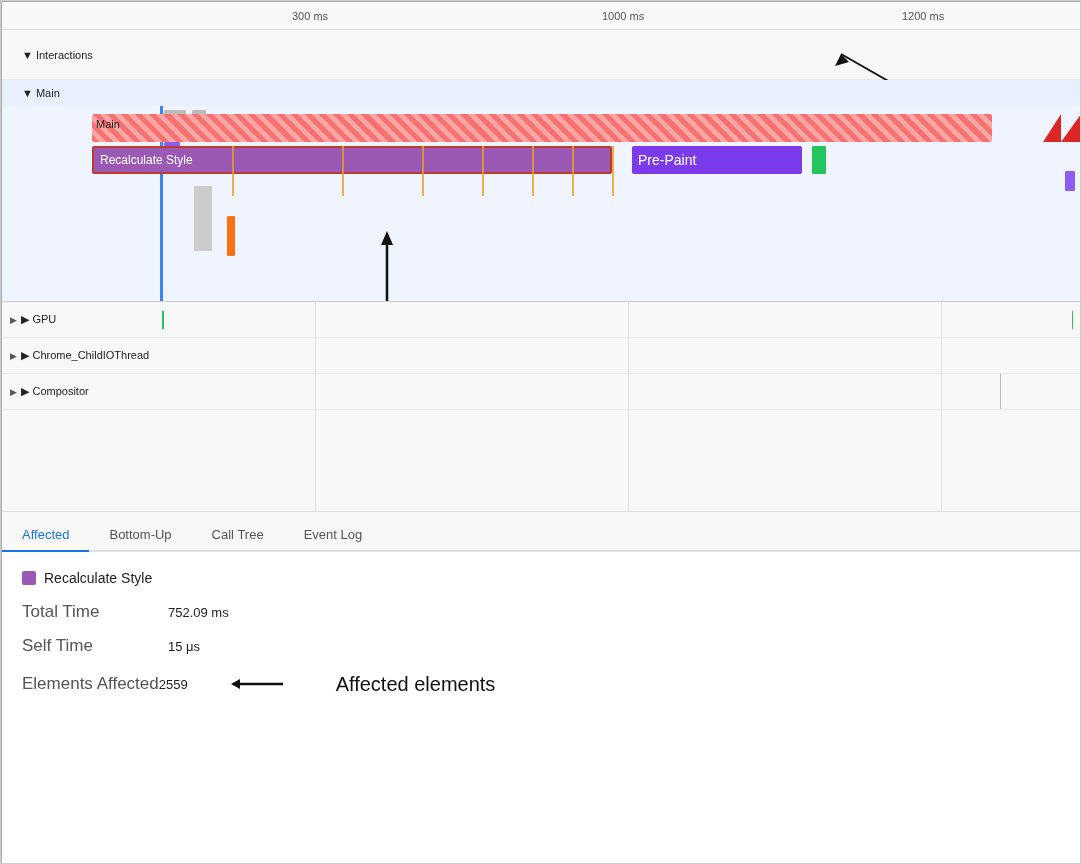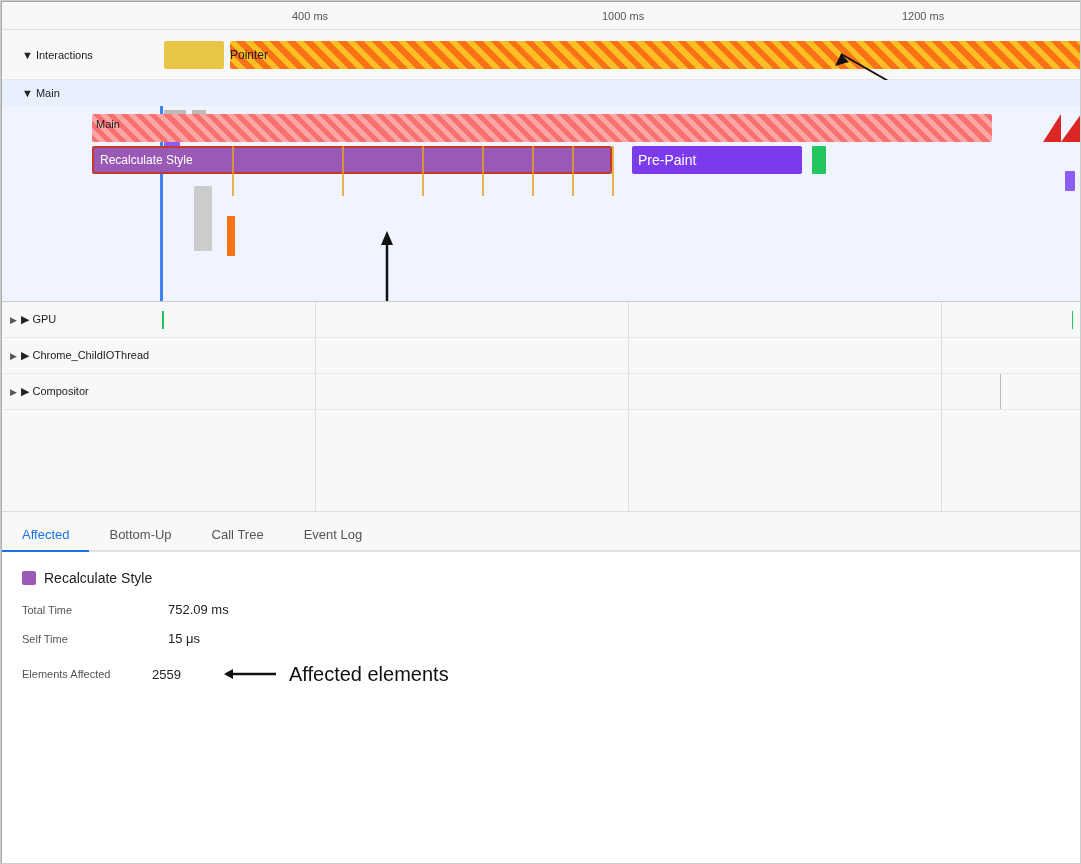--- a/index.html
+++ b/index.html
@@ -325,21 +325,21 @@
       color: #222;
       font-weight: 500;
     }
     .summary-row {
       display: flex;
       align-items: baseline;
       margin-bottom: 14px;
       gap: 16px;
     }
     .summary-key {
-      font-size: 11px;
+      font-size: 17px;
       color: #555;
       min-width: 130px;
     }
     .summary-val {
       font-size: 13px;
       color: #222;
     }
 
     
     .affected-row {
@@ -350,36 +350,31 @@
     }
   </style>
 </head>
 <body>
 
 <div style="position:relative; width:1081px; height:864px; overflow:hidden; border:1px solid #aaa;">
 
   <div class="top-panel">
 
     <div class="timeline-header">
-      <span class="tick" style="left: 290px;">400 ms</span>
+      <span class="tick" style="left: 290px;">300 ms</span>
       <span class="tick" style="left: 600px; text-align: center;">1000 ms</span>
       <span class="tick" style="left: 900px;">1200 ms</span>
     </div>
 
     <div class="vgrid" style="left: 313px; top:28px;"></div>
     <div class="vgrid" style="left: 626px; top:28px;"></div>
     <div class="vgrid" style="left: 939px; top:28px;"></div>
 
     <div class="interactions-row">
       <div class="row-label">▼ Interactions</div>
-      <div class="interactions-timeline">
-        <div class="pointer-yellow"></div>
-        <span class="pointer-label">Pointer</span>
-        <div class="orange-hatch-bar"></div>
-      </div>
     </div>
 
     <div style="position:absolute; top:42px; right:50px; pointer-events:none;">
       <svg width="200" height="60" style="overflow:visible;">
 
         <line x1="80" y1="50" x2="10" y2="10" stroke="#111" stroke-width="2"></line>
         <polygon points="10,10 18,18 4,22" fill="#111"></polygon>
         <text x="90" y="55" font-size="22" font-weight="500" fill="#111" font-family="-apple-system,sans-serif">Interaction</text>
       </svg>
     </div>
@@ -495,20 +490,20 @@
 
       <div class="affected-row">
         <span class="summary-key">Elements Affected</span>
         <span class="summary-val" style="margin-right: 30px;">2559</span>
 
         <div style="display:flex; align-items:center; gap:8px; margin-left: 10px;">
           <svg width="60" height="28" style="overflow:visible;">
             <line x1="55" y1="14" x2="5" y2="14" stroke="#111" stroke-width="2.5"></line>
             <polygon points="3,14 12,9 12,19" fill="#111"></polygon>
           </svg>
-          <span style="font-size:20px; color:#111; white-space:nowrap;">Affected elements</span>
+          <span style="font-size:20px; color:#111; white-space:nowrap;margin-left:40px;">Affected elements</span>
         </div>
       </div>
 
     </div>
   </div>
 
 </div>
 
 </body></html>

